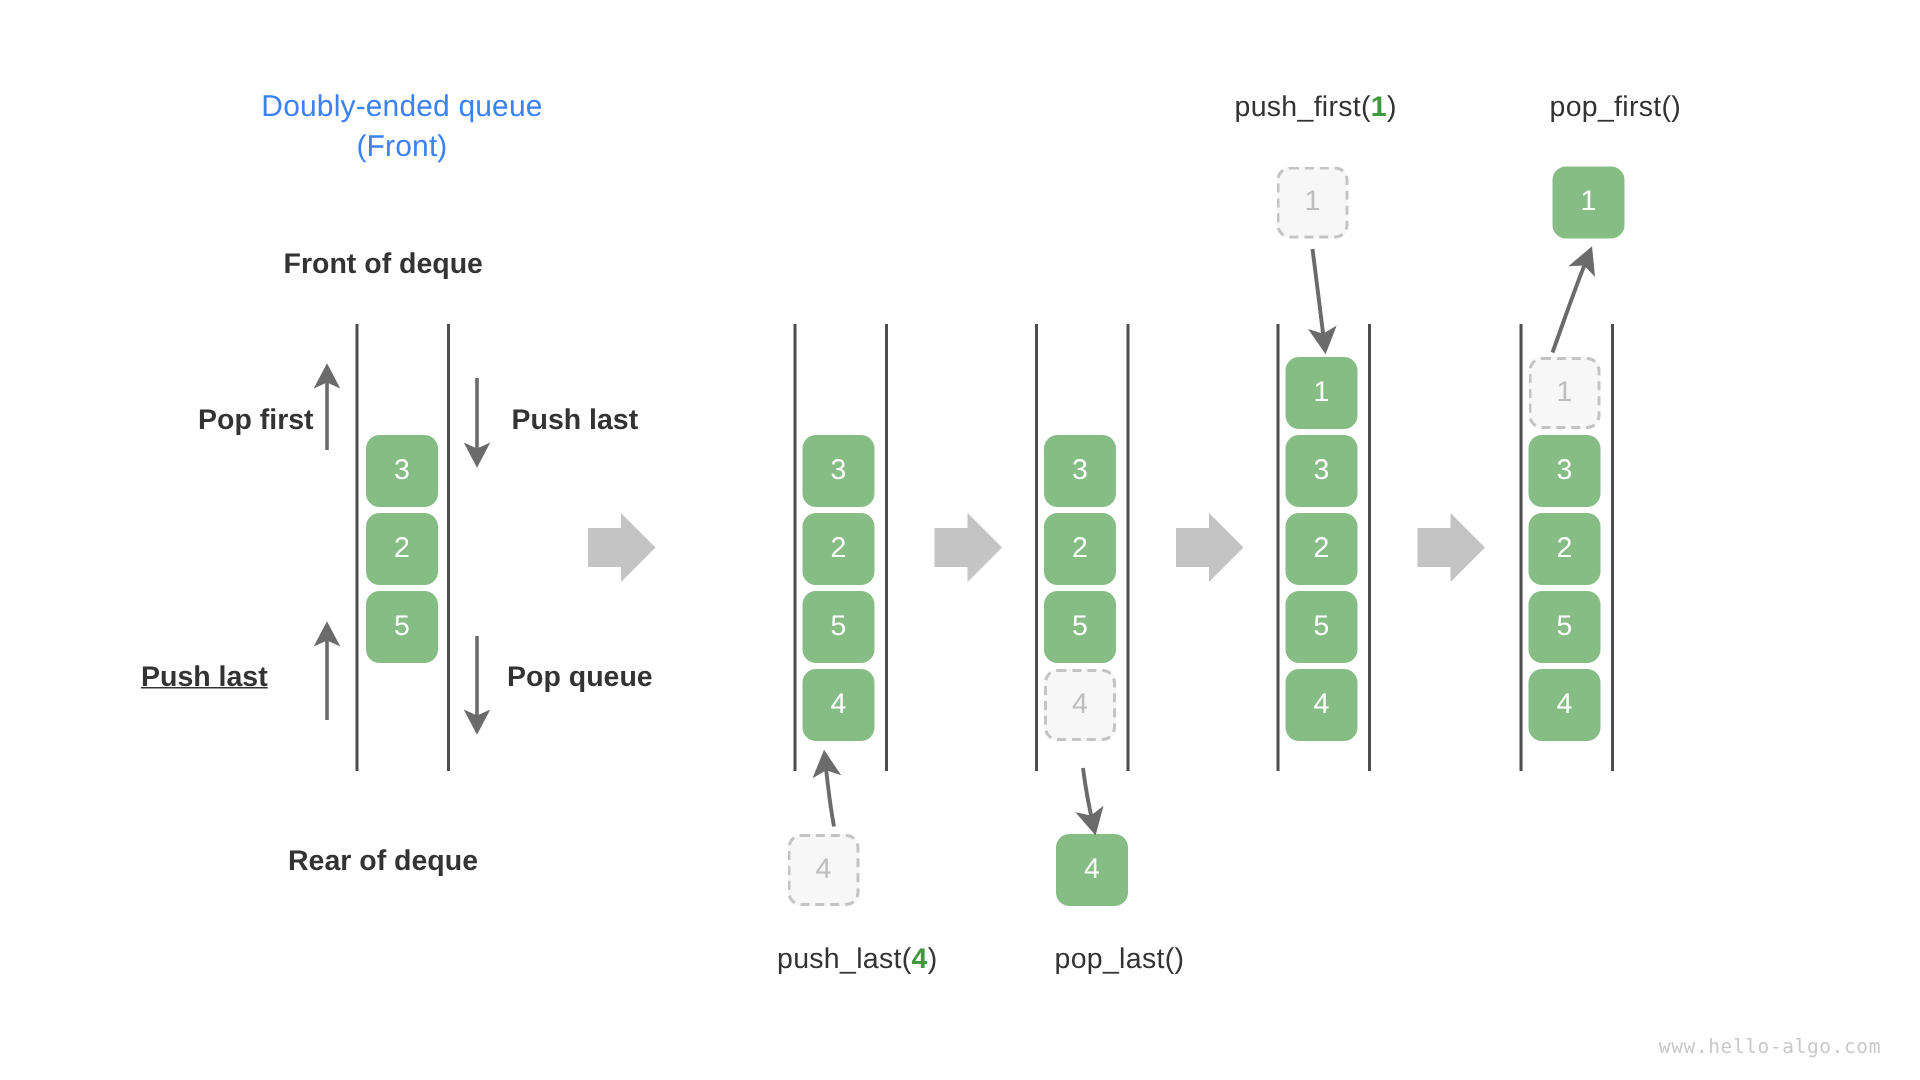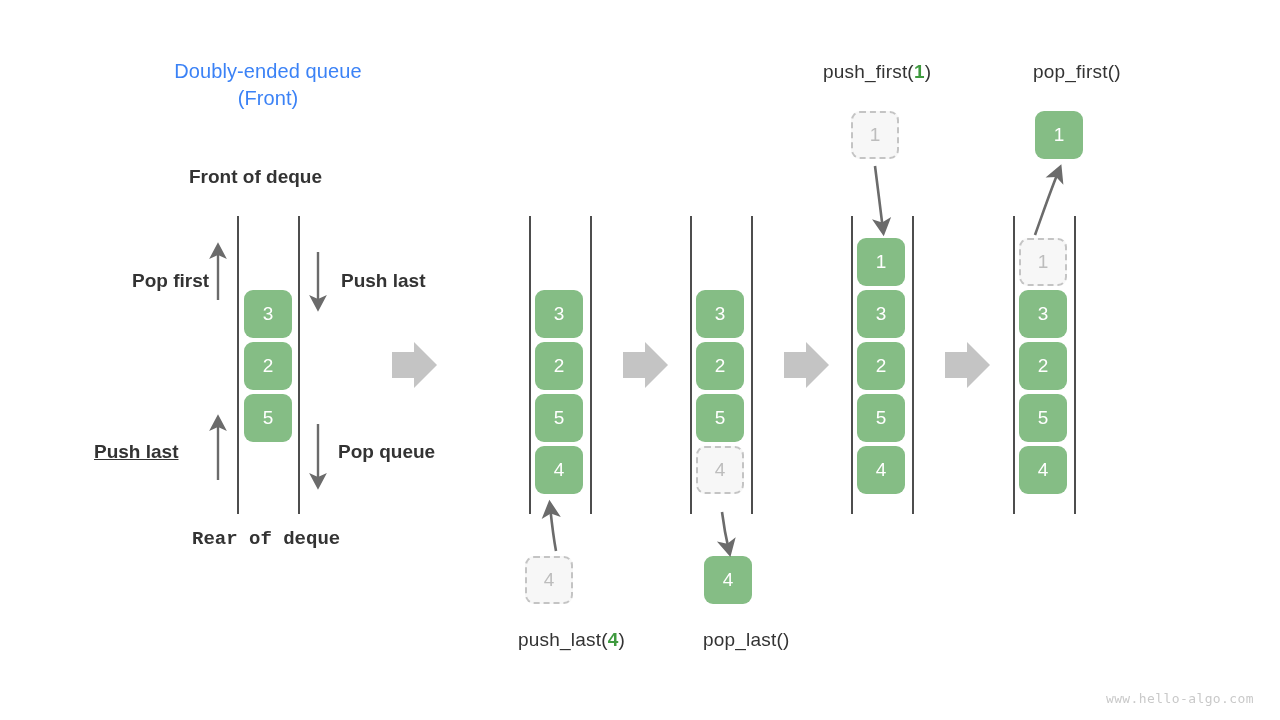--- a/index.html
+++ b/index.html
@@ -37,21 +37,21 @@
 
   
   .lbl {
     position: absolute;
     color: #333333;
     font-weight: bold;
     font-size: 19px;
     white-space: nowrap;
   }
   .lbl-front { left: 189px; top: 166px; }
-  .lbl-rear  { left: 192px; top: 528px; font-family: Liberation Mono, monospace; }
+  .lbl-rear  { left: 192px; top: 564px; }
   .lbl-popfirst  { left: 100px; top: 270px; margin-left: 32px; }
   .lbl-pushfirst { left: 341px; top: 270px; }
   .lbl-pushlast  { left:  94px; top: 441px; text-decoration: underline; }
   .lbl-poplast   { left: 338px; top: 441px; }
 
   
   .op {
     position: absolute;
     font-family: Liberation Sans, sans-serif;
     font-size: 19px;

